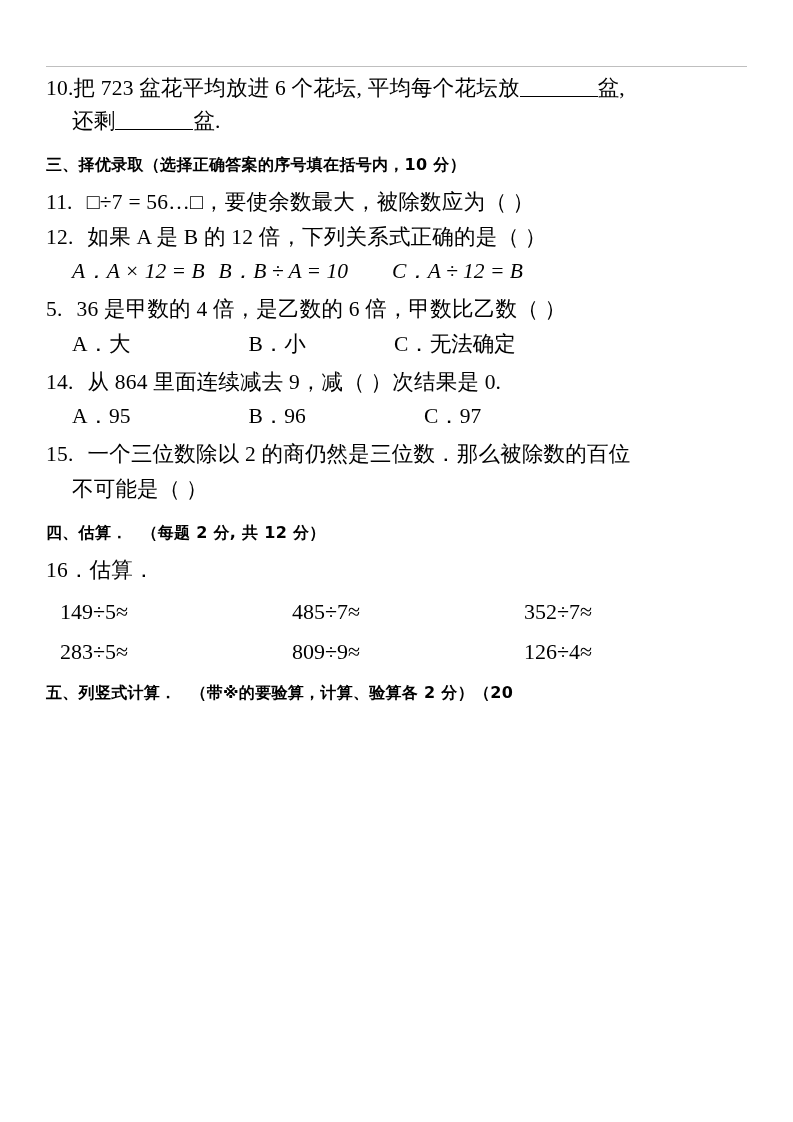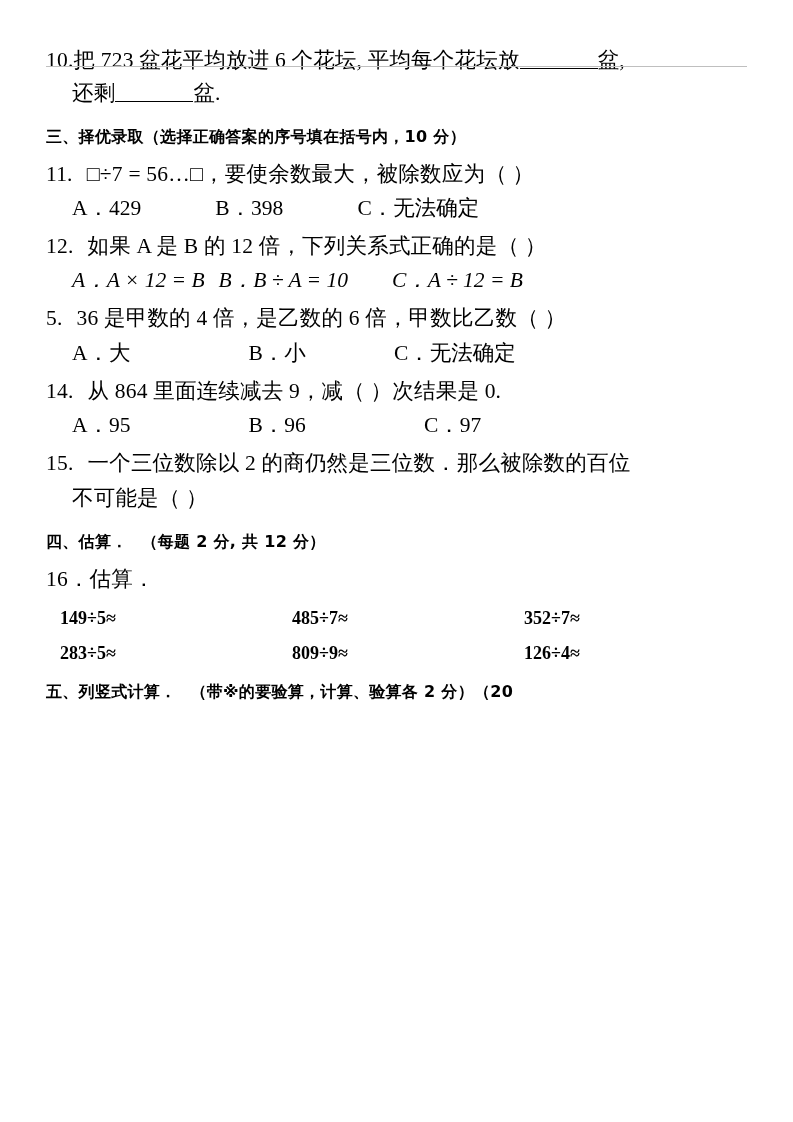--- a/index.html
+++ b/index.html
@@ -24,21 +24,21 @@
   }
   .top-rule {
     position: absolute;
     left: 46px;
     right: 46px;
     top: 66px;
     height: 1px;
     background: #bfbfbf;
   }
   .content {
-    padding-top: 44px;
+    padding-top: 72px;
   }
   .q {
     font-size: 21.5px;
     line-height: 1.55;
     margin: 0 0 2px 0;
     letter-spacing: 0.2px;
   }
   .q-line {
     display: block;
     white-space: nowrap;
@@ -67,25 +67,24 @@
     margin: 0 0 2px 0;
     padding-left: 26px;
     white-space: nowrap;
   }
   .opt {
     display: inline-block;
   }
   .italic { font-style: italic; font-family: "Liberation Serif", serif; }
   .q-block { margin-bottom: 8px; }
   .estimate-row {
-    font-size: 18px;
+    font-size: 22px;
     padding-left: 14px;
     margin-bottom: 6px;
     white-space: nowrap;
-    font-weight: bold;
   }
   .estimate-row .cell {
     display: inline-block;
     width: 232px;
   }
   .estimate-row .cell.c2 { width: 232px; }
   .sp { display:inline-block; width: 14px; }
   .sp-lg { display:inline-block; width: 44px; }
   .sp-xl { display:inline-block; width: 74px; }
 </style>
@@ -99,21 +98,20 @@
   <div class="content">
 
     <div class="q q-block">
       <span class="q-line"><span>10.把 723 盆花平均放进 6 个花坛, 平均每个花坛放</span><span class="blank"></span><span>盆,</span></span>
       <span class="q-line"><span class="indent"></span><span>还剩</span><span class="blank"></span><span>盆.</span></span>
     </div>
 
     <div class="section-head"><span class="sh-main">三、择优录取</span><span>（选择正确答案的序号填在括号内，10 分）</span></div>
 
     <div class="q"><span>11.</span><span class="sp"></span><span>□÷7 = 56…□，要使余数最大，被除数应为</span><span>（         ）</span></div>
-    <div class="opts q-block"><span class="opt">A．429</span><span class="sp-xl"></span><span class="opt">B．398</span><span class="sp-xl"></span><span class="opt">C．无法确定</span></div>
 
     <div class="q"><span>12.</span><span class="sp"></span><span>如果 A 是 B 的 12 倍，下列关系式正确的是</span><span>（         ）</span></div>
     <div class="opts q-block"><span class="opt italic">A．A × 12 = B</span><span class="sp"></span><span class="opt italic">B．B ÷ A = 10</span><span class="sp-lg"></span><span class="opt italic">C．A ÷ 12 = B</span></div>
 
     <div class="q"><span>5.</span><span class="sp"></span><span>36 是甲数的 4 倍，是乙数的 6 倍，甲数比乙数</span><span>（         ）</span></div>
     <div class="opts q-block"><span class="opt">A．大</span><span class="sp-xl"></span><span class="sp-lg"></span><span class="opt">B．小</span><span class="sp-xl"></span><span class="sp"></span><span class="opt">C．无法确定</span></div>
 
     <div class="q"><span>14.</span><span class="sp"></span><span>从 864 里面连续减去 9，减</span><span>（         ）</span><span>次结果是 0.</span></div>
     <div class="opts q-block"><span class="opt">A．95</span><span class="sp-xl"></span><span class="sp-lg"></span><span class="opt">B．96</span><span class="sp-xl"></span><span class="sp-lg"></span><span class="opt">C．97</span></div>
 

